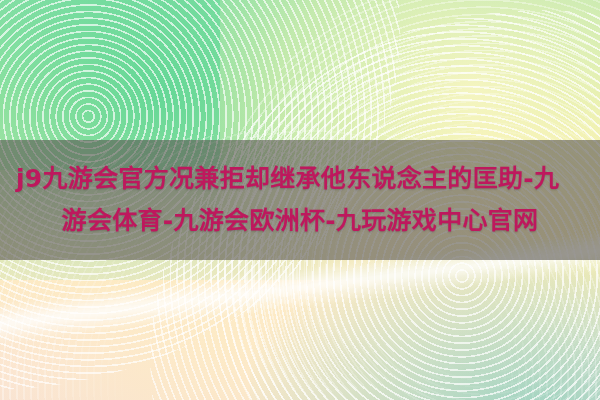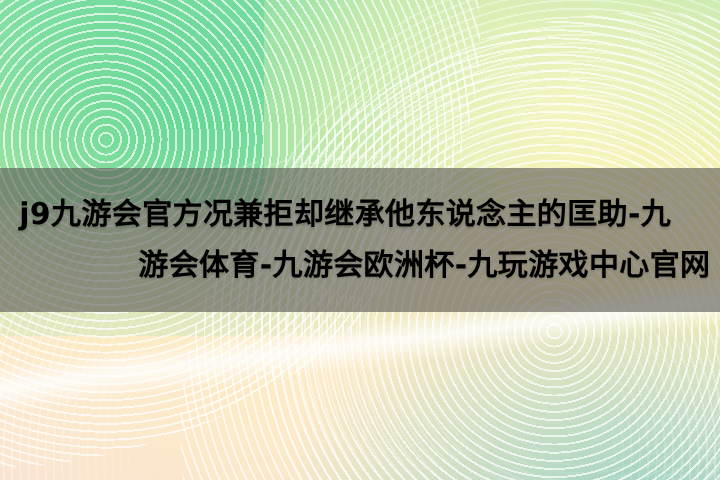--- a/index.html
+++ b/index.html
@@ -199,37 +199,37 @@
     display: flex;
     flex-direction: column;
     align-items: center;
     justify-content: center;
     box-sizing: border-box;
     padding: 0 8px;
   }
 
   .title-text {
     margin: 0;
-    color: #000000;
+    color: #be185d;
     font-family: "DejaVu Sans", "Liberation Sans", sans-serif;
     font-weight: 700;
     font-size: 25px;
     line-height: 42px;
     letter-spacing: 0.3px;
     text-align: center;
     width: 100%;
     text-shadow: 0 1px 2px rgba(0,0,0,0.18);
   }
 
   .title-line {
     display: block;
     white-space: nowrap;
   }
   .title-line.line-1 { text-align: left; padding-left: 8px; }
-  .title-line.line-2 { text-align: right; }
+  .title-line.line-2 { text-align: center; }
 </style>
 </head>
 <body>
 
 <div class="screen">
 
   <div class="bg-base"></div>
   <div class="bg-bloom-tl"></div>
   <div class="bg-bloom-tr"></div>
   <div class="bg-bloom-bl"></div>

